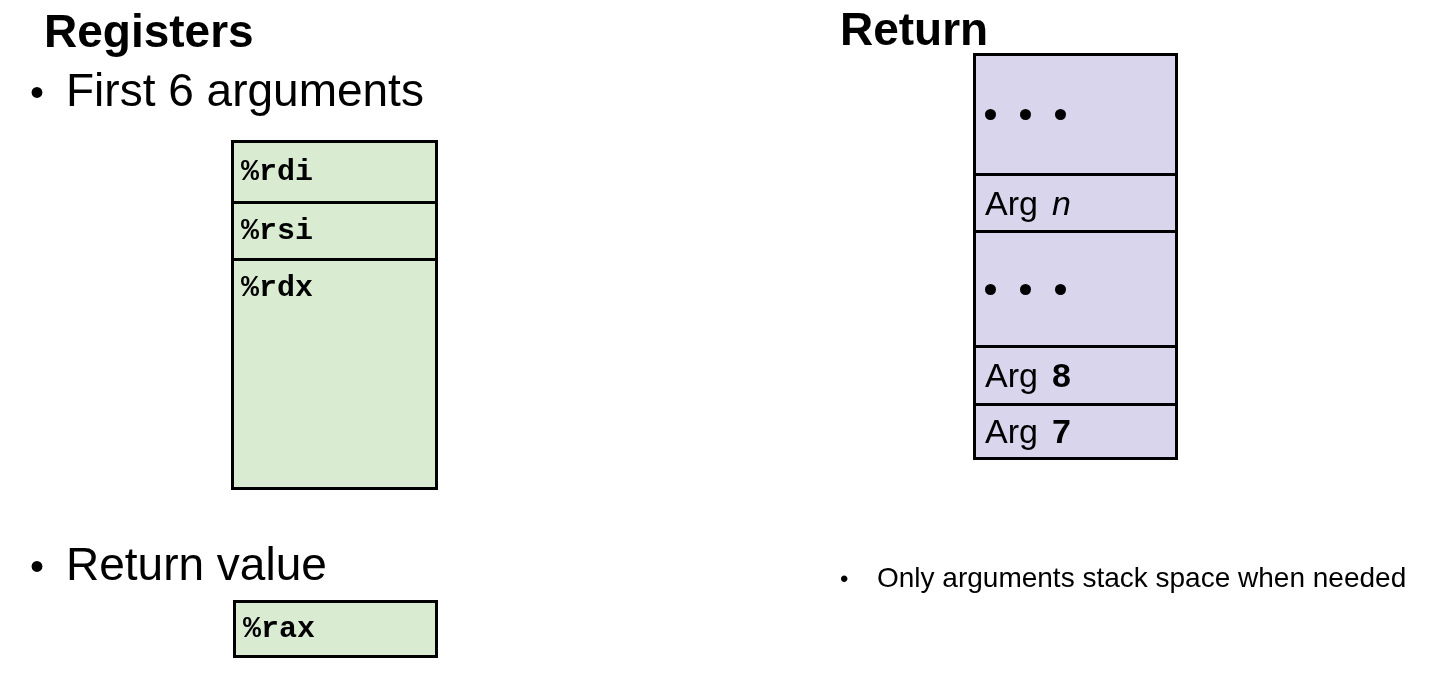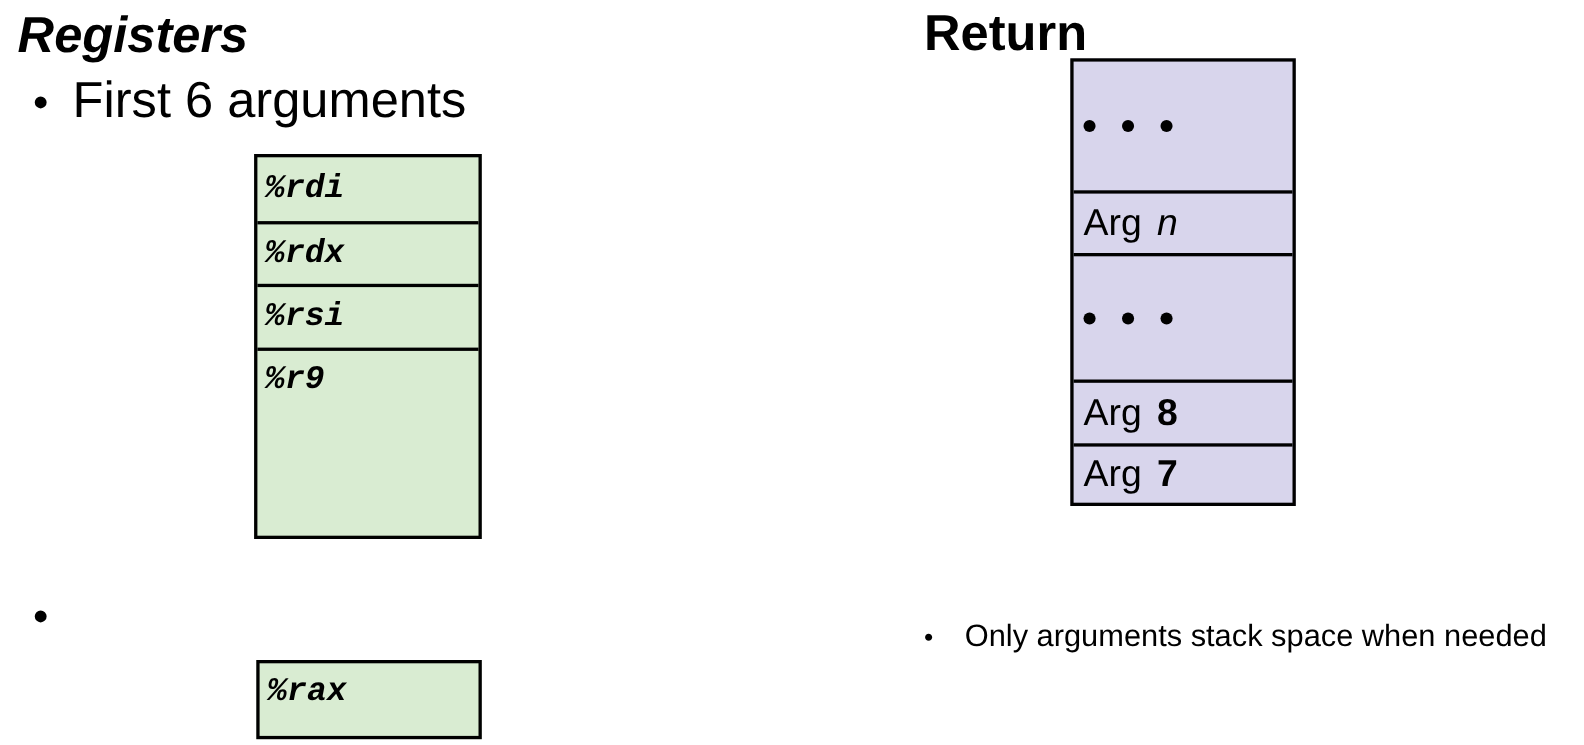--- a/index.html
+++ b/index.html
@@ -42,21 +42,20 @@
     border: 3px solid #000;
     background: #d9ecd2;
     box-sizing: border-box;
   }
   .reg-row {
     height: 57.5px;
     box-sizing: border-box;
     display: flex;
     align-items: center;
     padding-left: 7px;
-    font-style: italic;
   }
   .reg-row + .reg-row { border-top: 3px solid #000; }
   .reg-label {
     font-family: "Liberation Mono", "DejaVu Sans Mono", monospace;
     font-weight: bold;
     font-size: 30px;
     letter-spacing: 0px;
   }
 
   
@@ -100,47 +99,45 @@
     white-space: nowrap;
   }
   .note-bullet .bullet-glyph {
     width: 37px;
     font-size: 24px;
   }
 </style>
 </head>
 <body>
 
-<div class="abs section-title" style="left:16px; top:6px;font-style:italic;">Registers</div>
+<div class="abs section-title" style="left:44px; top:6px;">Registers</div>
 
 <div class="abs big-bullet" style="left:30px; top:64px;">
   <span class="bullet-glyph">•</span>
   <span>First 6 arguments</span>
 </div>
 
 <div class="abs reg-table" style="top:140px; height:350px;">
   <div class="reg-row">
     <span class="reg-label">%rdi</span>
   </div>
   <div class="reg-row">
-    <span class="reg-label">%rdx</span>
-  </div>
-  <div class="reg-row">
     <span class="reg-label">%rsi</span>
   </div>
   <div class="reg-row">
-    <span class="reg-label">%r9</span>
+    <span class="reg-label">%rdx</span>
   </div>
 </div>
 
 <div class="abs big-bullet" style="left:30px; top:538px;">
   <span class="bullet-glyph">•</span>
+  <span>Return value</span>
 </div>
 
-<div class="abs reg-table" style="left:233px; top:600px; width:205px; height:72px;">
+<div class="abs reg-table" style="left:233px; top:600px; width:205px; height:58px;">
   <div class="reg-row" style="height:52px;">
     <span class="reg-label">%rax</span>
   </div>
 </div>
 
 <div class="abs section-title" style="left:840px; top:4px;">Return</div>
 
 <div class="abs stack-table" style="height:407px;">
   <div class="stack-cell dots-cell" style="height:117px;">
     <span class="dot"></span>

